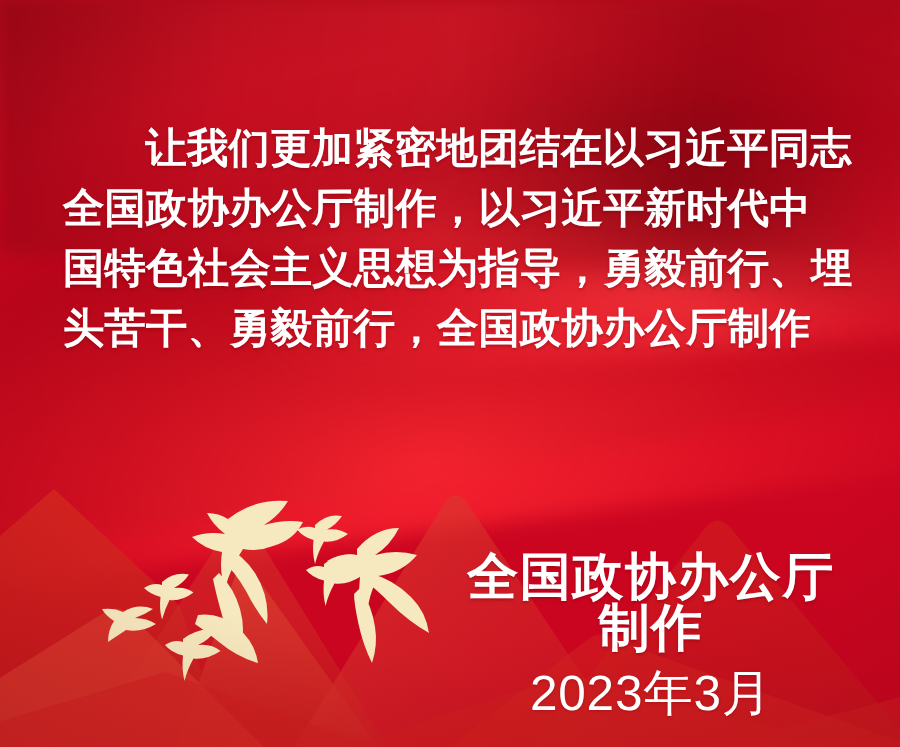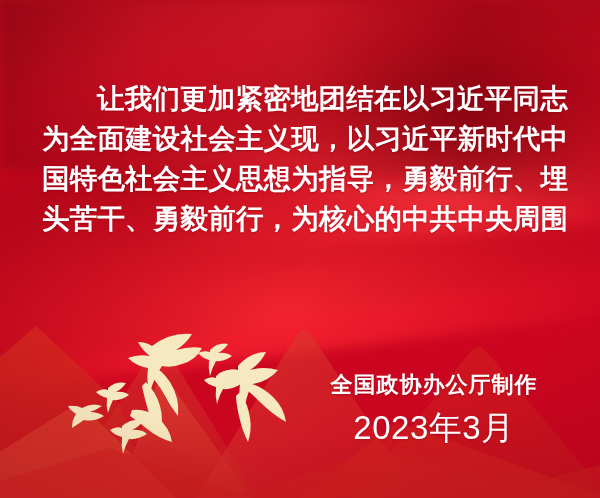--- a/index.html
+++ b/index.html
@@ -157,21 +157,21 @@
   
   .signature {
     position: absolute;
     left: 300px;
     top: 368px;
     width: 268px;
     text-align: center;
     color: #ffffff;
   }
   .sig-org {
-    font-size: 22px;
+    font-size: 34px;
     font-weight: 700;
     line-height: 34px;
     letter-spacing: 1px;
     text-shadow: 0 1px 2px rgba(110,0,10,0.35);
   }
   .sig-date {
     margin-top: 10px;
     font-size: 33px;
     font-weight: 400;
     line-height: 32px;
@@ -283,23 +283,23 @@
         <path d="M 240 84 Q 248 96 250 110 Q 252 122 248 134
                  Q 242 122 239 108 Q 236 94 236 88 Z"></path>
       </g>
     </g>
   </svg>
 
   <div class="vignette"></div>
 
   <div class="main-text">
     <span class="ln indent">让我们更加紧密地团结在以习近平同志</span>
-    <span class="ln">为全面建设社会主义现，以习近平新时代中</span>
+    <span class="ln">全国政协办公厅制作，以习近平新时代中</span>
     <span class="ln">国特色社会主义思想为指导，勇毅前行、埋</span>
-    <span class="ln">头苦干、勇毅前行，为核心的中共中央周围</span>
+    <span class="ln">头苦干、勇毅前行，全国政协办公厅制作</span>
   </div>
 
   <div class="signature">
     <div class="sig-org">全国政协办公厅制作</div>
     <div class="sig-date">2023年3月</div>
   </div>
 
 </div>
 
 </body></html>

